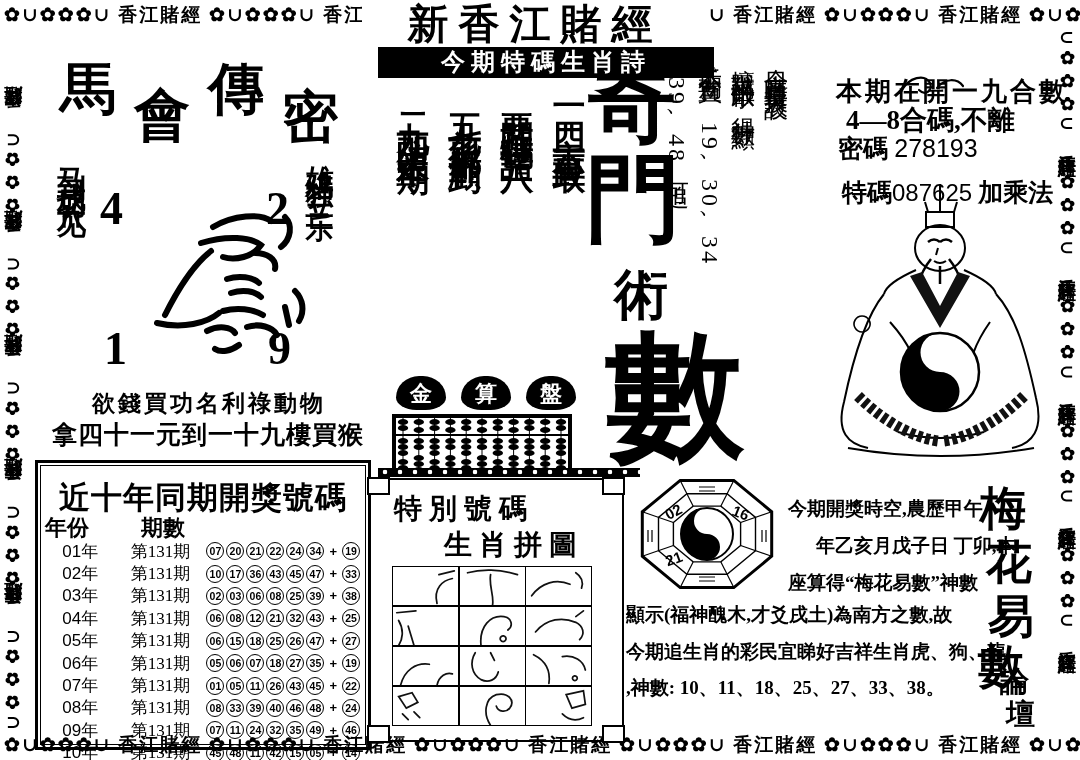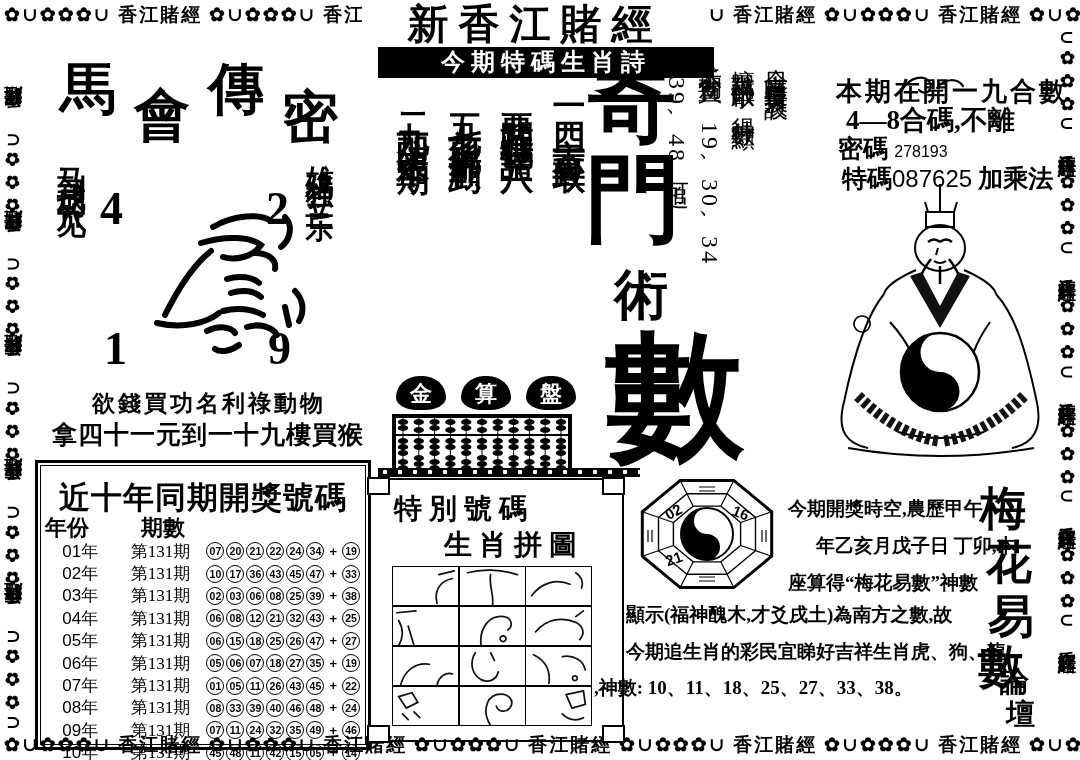--- a/index.html
+++ b/index.html
@@ -135,23 +135,23 @@
     <span>、39、48可追。</span>
   </div>
 
   <div class="abs ss" style="left:836px;top:74px;font-size:26px;letter-spacing:3px;">本期在開一九合數</div>
   <svg class="abs" style="left:895px;top:70px;" width="72" height="30" viewBox="0 0 72 30">
     <path d="M6,22 C14,6 30,4 35,13 C38,21 30,26 24,20 M42,18 C50,8 62,8 68,16" fill="none" stroke="#000" stroke-width="2.2" stroke-linecap="round"></path>
   </svg>
   <div class="abs ss" style="left:834px;top:102px;font-size:27px;margin-left:12px;">4—8合碼,不離</div>
   <div class="abs ss" style="left:838px;top:132px;font-size:25px;">
     <span>密碼</span>
-    <span class="num-sans" style="font-size:16px;">278193</span>
-  </div>
-  <div class="abs ss" style="left:842px;top:162px;font-size:25px;">
+    <span class="num-sans" style="font-size:25px;">278193</span>
+  </div>
+  <div class="abs ss" style="left:842px;top:176px;font-size:25px;">
     <span>特碼</span><span class="num-sans" style="font-size:24px;">087625</span>
     <span>加乘法</span>
   </div>
 
   <svg class="abs" style="left:828px;top:182px;" width="225" height="288" viewBox="0 0 225 288">
     <g fill="none" stroke="#000" stroke-width="2">
       <path d="M112,2 L112,28"></path>
       <path d="M98,30 h28 v15 h-28 z"></path>
       <path d="M100,30 L97,20 M112,30 L112,14 M126,30 L129,20"></path>
       <ellipse cx="112" cy="66" rx="25" ry="23"></ellipse>
@@ -525,21 +525,21 @@
     <text x="30" y="44" font-size="15" font-weight="bold" font-family="Liberation Sans,sans-serif" transform="rotate(-28 36 40)">02</text>
     <text x="96" y="44" font-size="15" font-weight="bold" font-family="Liberation Sans,sans-serif" transform="rotate(22 104 40)">16</text>
     <text x="30" y="90" font-size="15" font-weight="bold" font-family="Liberation Sans,sans-serif" transform="rotate(-20 38 86)">21</text>
   </svg>
 
   <div class="abs mh-line" style="left:788px;top:496px;">今期開獎時空,農歷甲午</div>
   <div class="abs mh-line" style="left:788px;top:533px;margin-left:28px;">年乙亥月戊子日 丁卯,本</div>
   <div class="abs mh-line" style="left:788px;top:570px;">座算得“梅花易數”神數</div>
   <div class="abs mh-line" style="left:626px;top:602px;">顯示(福神醜木,才爻戌土)為南方之數,故</div>
   <div class="abs mh-line" style="left:626px;top:639px;">今期追生肖的彩民宜睇好吉祥生肖虎、狗、龍</div>
-  <div class="abs mh-line" style="left:594px;top:675px;">,神數: 10、11、18、25、27、33、38。</div>
+  <div class="abs mh-line" style="left:626px;top:675px;">,神數: 10、11、18、25、27、33、38。</div>
 
   <div class="abs mh-char" style="left:980px;top:478px;">梅</div>
   <div class="abs mh-char" style="left:986px;top:532px;">花</div>
   <div class="abs mh-char" style="left:988px;top:586px;">易</div>
   <div class="abs mh-char" style="left:978px;top:636px;">數</div>
   <div class="abs forum-char" style="left:1000px;top:662px;">論</div>
   <div class="abs forum-char" style="left:1006px;top:695px;">壇</div>
 
 </div>
 

